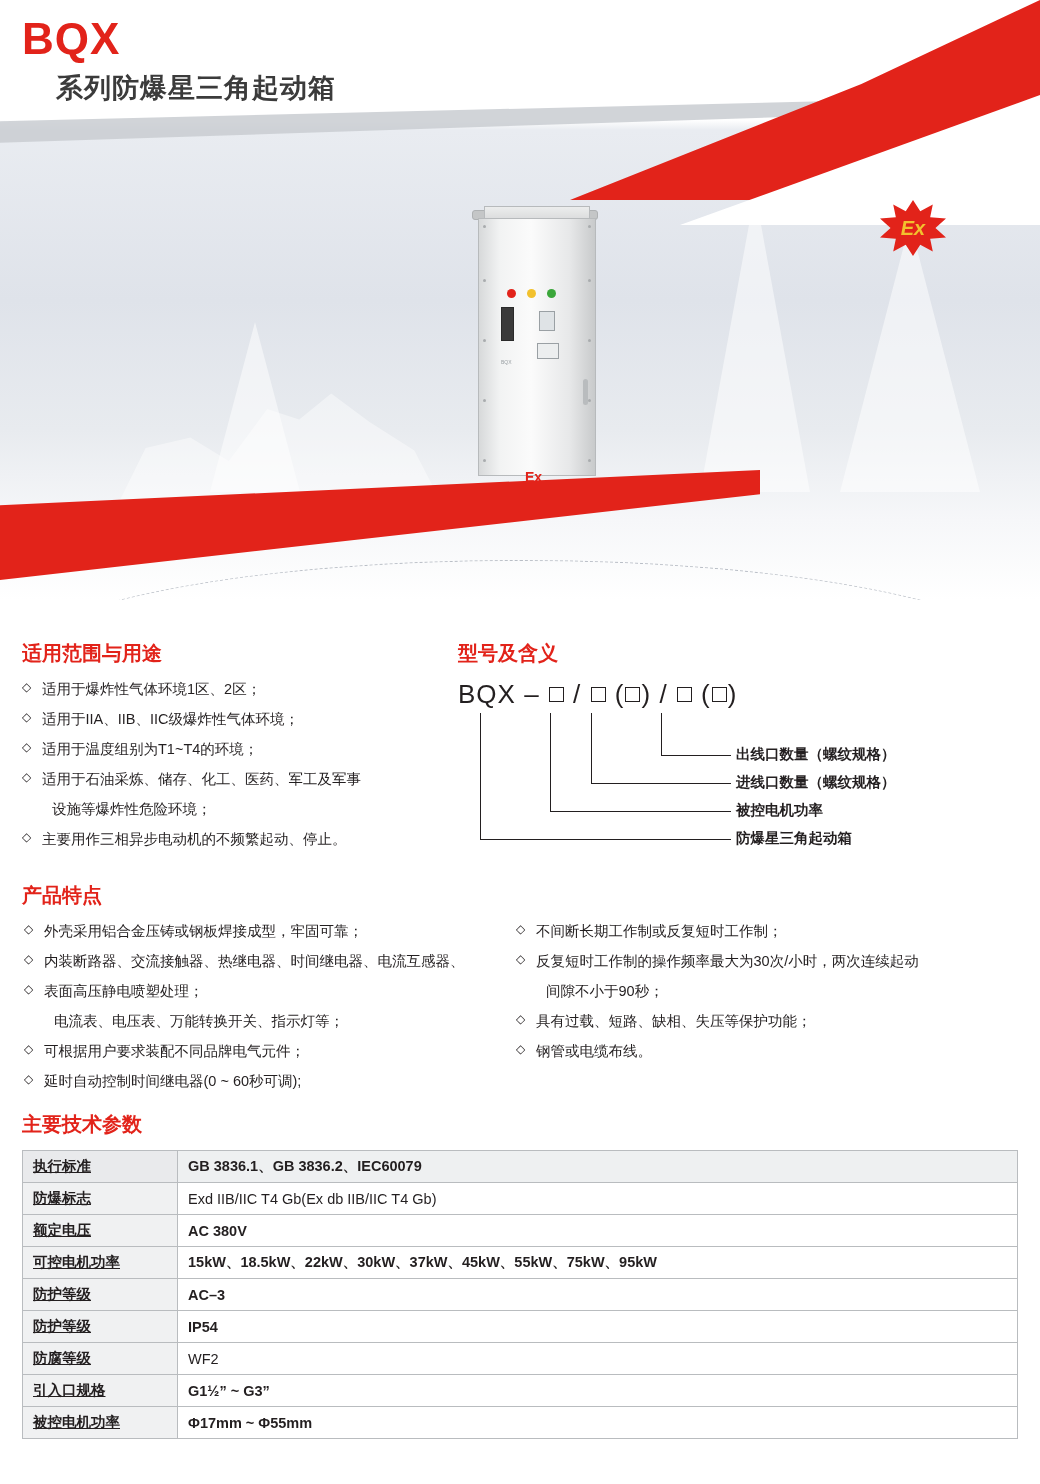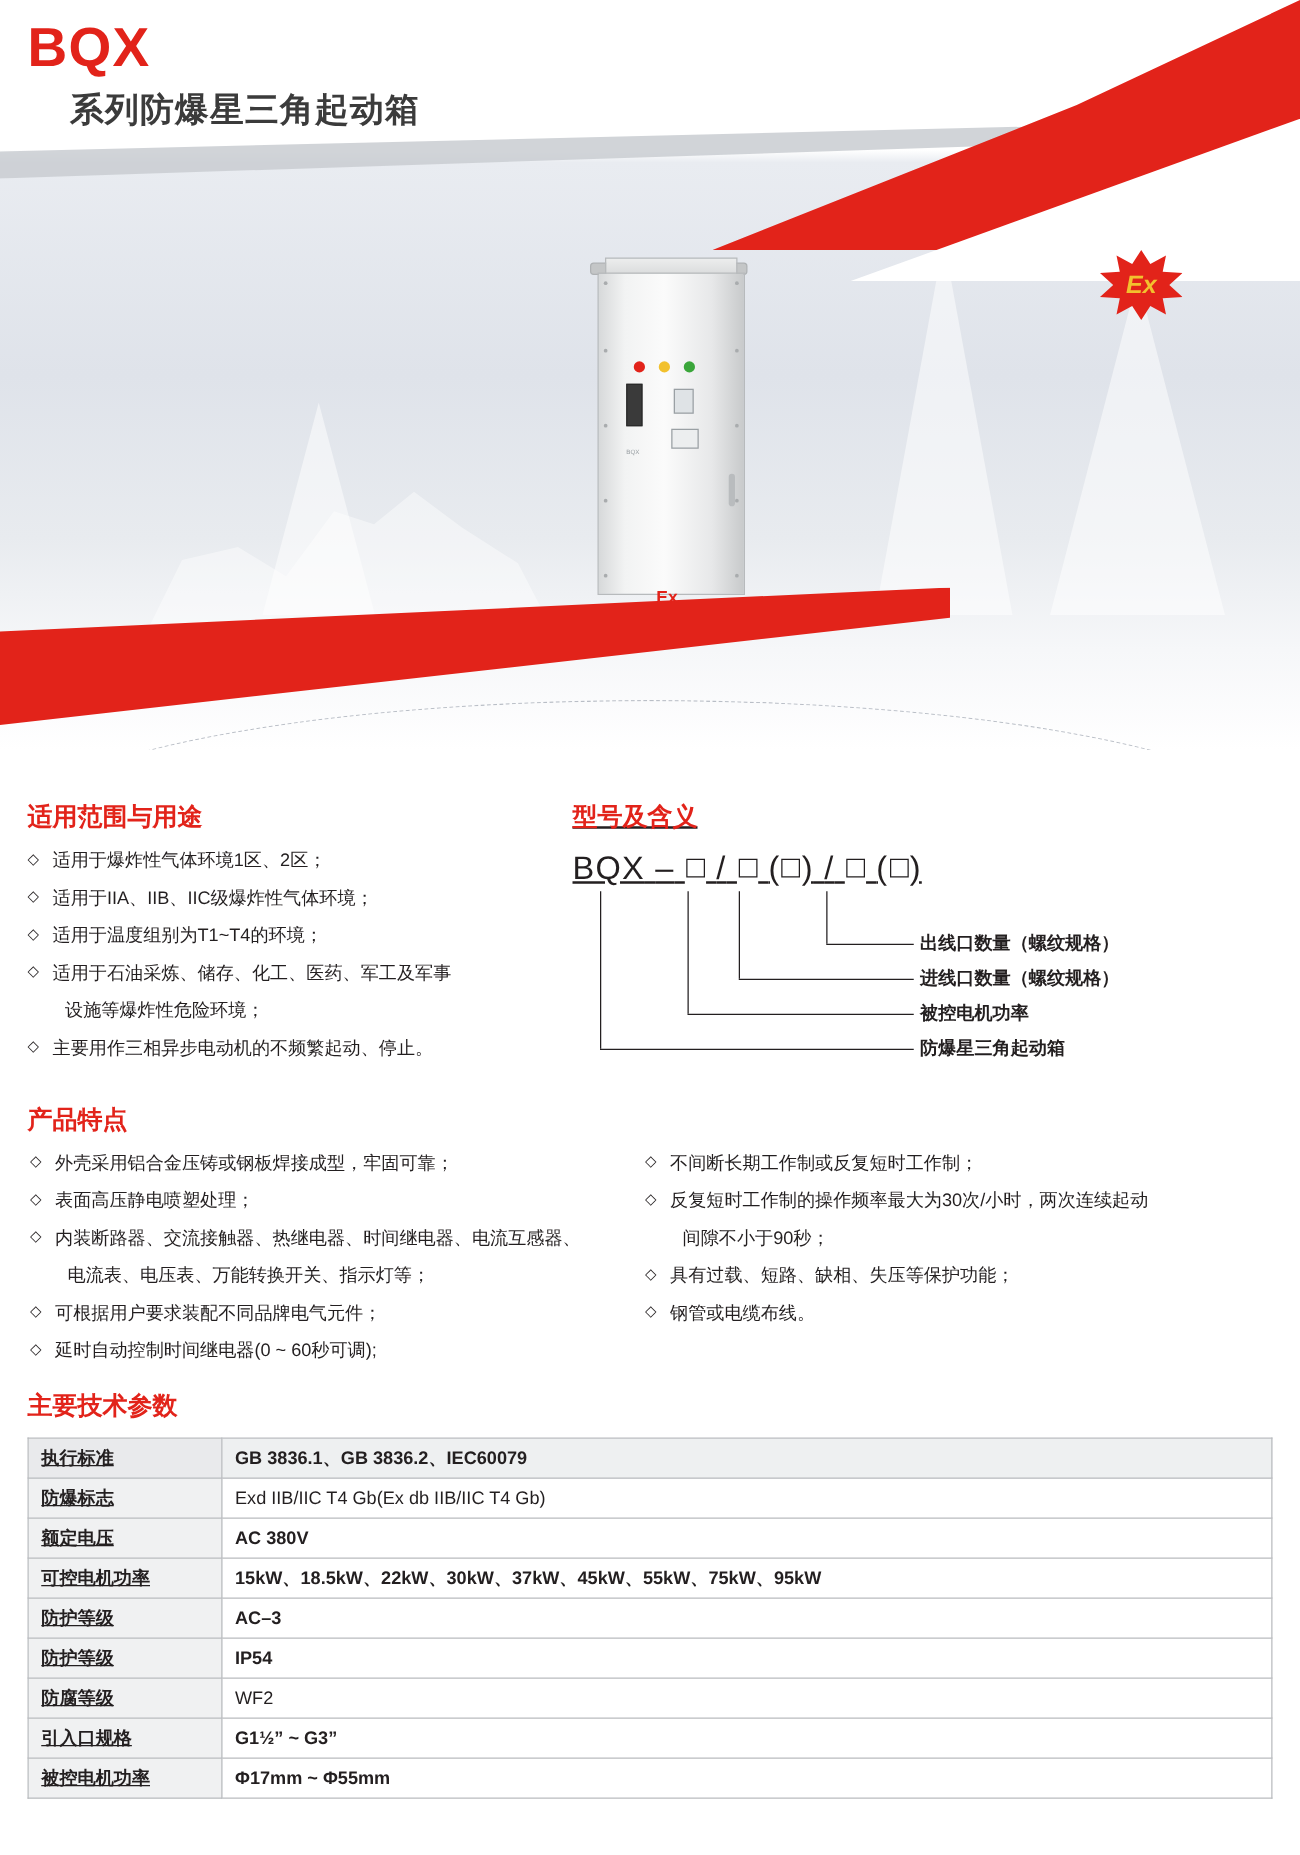--- a/index.html
+++ b/index.html
@@ -153,21 +153,21 @@
     color: #f2c12e; font-weight: bold; font-size: 20px; font-style: italic;
   }
 
   
   .content { position: absolute; left: 0; top: 640px; width: 1040px; }
   .sec-title {
     color: #e2231a; font-size: 20px; font-weight: bold; margin: 0 0 12px 0;
   }
   .row { display: flex; }
   .col-left { width: 440px; padding-left: 22px; }
-  .col-right { width: 580px; padding-left: 18px; text-decoration: underline; }
+  .col-right { width: 580px; padding-left: 18px; }
 
   ul.diamond { list-style: none; margin: 0; padding: 0; }
   ul.diamond li {
     position: relative; padding-left: 20px; margin-bottom: 9px;
     font-size: 14.5px; line-height: 1.45; color: #231f20;
   }
   ul.diamond li::before {
     content: "\25C7"; position: absolute; left: 0; top: 0;
     color: #231f20; font-size: 12px;
   }
@@ -317,22 +317,22 @@
     </div>
   </div>
 
   <div style="padding-left:22px; margin-top:-12px;">
     <div class="sec-title">产品特点</div>
   </div>
   <div class="features">
     <div class="fcol" style="padding-left:24px;">
       <ul class="diamond">
         <li>外壳采用铝合金压铸或钢板焊接成型，牢固可靠；</li>
+        <li>内装断路器、交流接触器、热继电器、时间继电器、电流互感器、</li>
         <li>表面高压静电喷塑处理；</li>
-        <li>内装断路器、交流接触器、热继电器、时间继电器、电流互感器、</li>
         <li class="nobullet">电流表、电压表、万能转换开关、指示灯等；</li>
         <li>可根据用户要求装配不同品牌电气元件；</li>
         <li>延时自动控制时间继电器(0 ~ 60秒可调);</li>
       </ul>
     </div>
     <div class="fcol second">
       <ul class="diamond">
         <li>不间断长期工作制或反复短时工作制；</li>
         <li>反复短时工作制的操作频率最大为30次/小时，两次连续起动</li>
         <li class="nobullet">间隙不小于90秒；</li>

